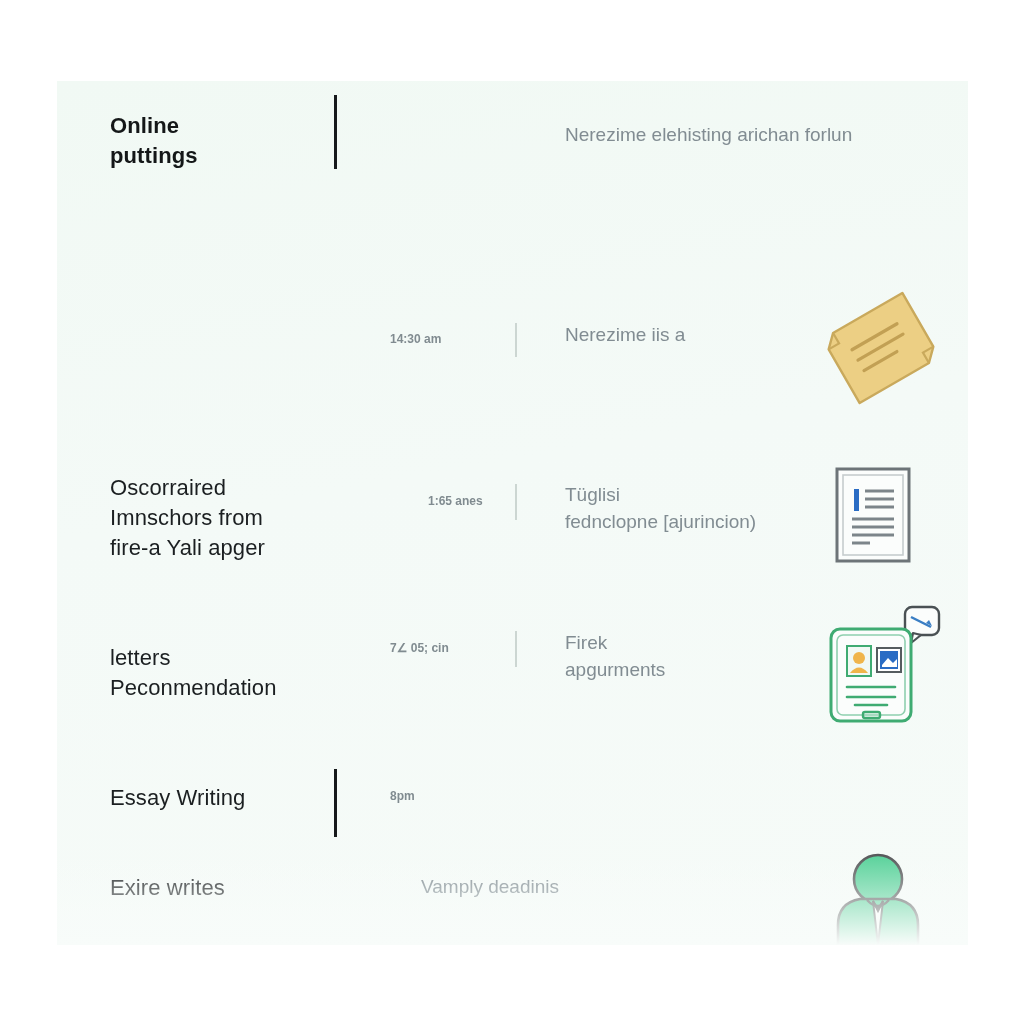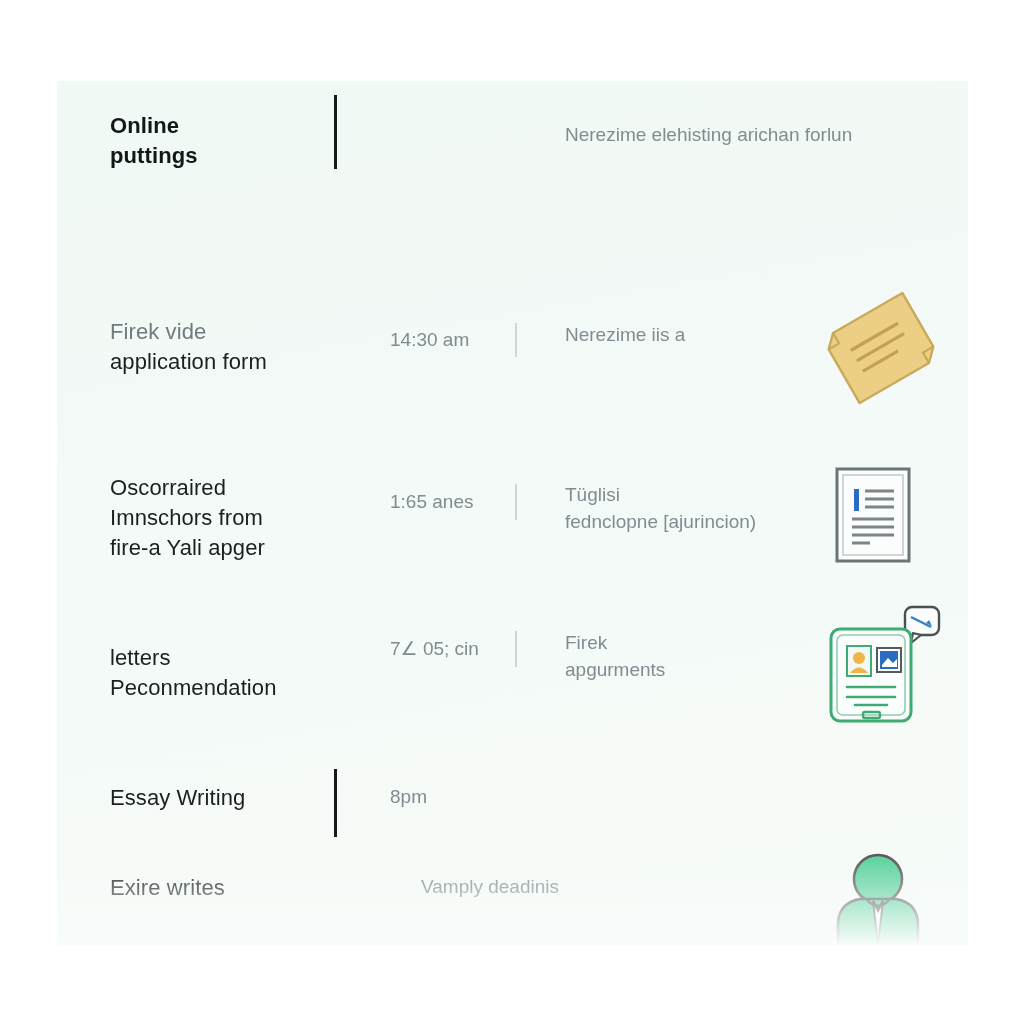--- a/index.html
+++ b/index.html
@@ -65,24 +65,24 @@
   .rule-light {
     position: absolute;
     width: 2px;
     background: #ccd6d2;
   }
 
   .col-time {
     position: absolute;
     left: 333px;
     width: 150px;
-    font-size: 19px;
+    font-size: 12px;
     line-height: 27px;
     color: #808b90;
-    font-weight: 400;
+    font-weight: 700;
   }
 
   .col-desc {
     position: absolute;
     left: 480px;
     width: 290px;
     margin-left: 28px;
   }
 
   .desc-line {
@@ -146,24 +146,20 @@
 
       <div class="rule-dark"></div>
 
       <div class="col-desc">
         <span class="desc-line">Nerezime elehisting arichan forlun</span>
       </div>
     </div>
 
     <div class="row" id="row-0" style="top:160px;height:150px;">
 
-      <div class="col-title" style="top:76px;">
-        <span class="title-line title-muted">Firek vide</span>
-        <span class="title-line title-dark">application form</span>
-      </div>
 
       <div class="col-time" style="top:85px;">14:30 am</div>
 
       <div class="rule-light" style="left:458px;top:82px;height:34px;"></div>
 
       <div class="col-desc" style="top:80px;">
         <span class="desc-line">Nerezime iis a</span>
       </div>
 
       <div class="col-icon" style="top:62px;">
@@ -183,21 +179,21 @@
     </div>
 
     <div class="row" id="row-1" style="top:300px;height:170px;">
 
       <div class="col-title" style="top:92px;">
         <span class="title-line title-dark">Oscorraired</span>
         <span class="title-line title-dark">Imnschors from</span>
         <span class="title-line title-dark">fire-a Yali apger</span>
       </div>
 
-      <div class="col-time" style="top:107px;">1:65 anes</div>
+      <div class="col-time" style="top:107px;margin-left:38px;">1:65 anes</div>
 
       <div class="rule-light" style="left:458px;top:103px;height:36px;"></div>
 
       <div class="col-desc" style="top:100px;">
         <span class="desc-line">Tüglisi</span>
         <span class="desc-line">fednclopne [ajurincion)</span>
       </div>
 
       <div class="col-icon" style="top:82px;">
         <svg class="icon-svg" width="76" height="96" viewBox="0 0 76 96" style="margin:4px 0 0 10px;">

